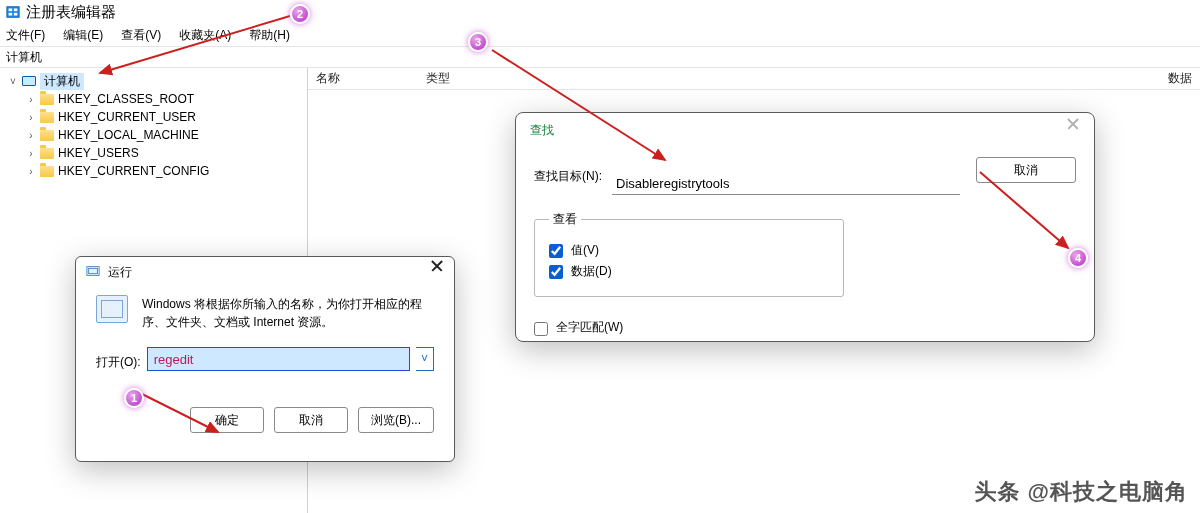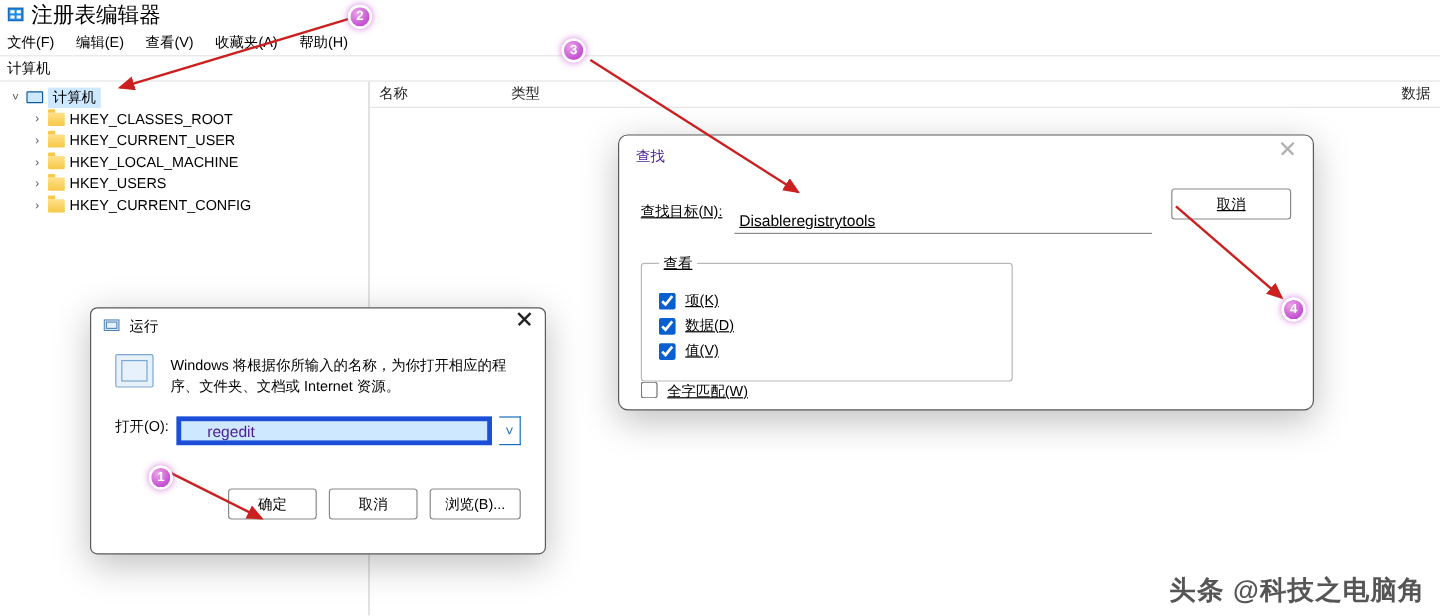--- a/index.html
+++ b/index.html
@@ -1,21 +1,21 @@
 <!DOCTYPE html>
 <html><head>
 <meta charset="utf-8">
 <style>
 * { box-sizing: border-box; margin: 0; padding: 0; font-family: "Microsoft YaHei", "Segoe UI", sans-serif; font-size: 12px; }
 body { background: #fff; width: 1200px; height: 513px; position: relative; overflow: hidden; }
 
 
 .titlebar { height: 24px; display: flex; align-items: center; padding: 0 6px; gap: 6px; }
 .titlebar .appicon { width: 14px; height: 14px; }
-.titlebar .title { font-size: 18px; }
+.titlebar .title { font-size: 15px; }
 
 
 .menubar { height: 22px; display: flex; align-items: center; padding: 0 6px; gap: 18px; }
 .menubar span { cursor: default; }
 
 
 .addrbar { height: 22px; padding: 2px 6px; border-top: 1px solid #e5e5e5; border-bottom: 1px solid #e5e5e5; display:flex; align-items:center; }
 
 
 .main { display: flex; height: calc(513px - 24px - 22px - 22px); }
@@ -40,38 +40,38 @@
 .dlg-title { display:flex; align-items:center; justify-content:space-between; height: 30px; padding: 0 10px; }
 .dlg-title .ttl { display:flex; align-items:flex-start; gap:8px; }
 .close-x { width:14px; height:14px; cursor:pointer; }
 .close-x::before,.close-x::after { content:""; position:absolute; width:14px; height:1.5px; background:#222; }
 .close-x { position:relative; }
 .close-x::before { transform:rotate(45deg); } .close-x::after { transform:rotate(-45deg); }
 .run-body { padding: 8px 20px 0 20px; display:flex; gap:14px; }
 .run-icon { width:32px; height:28px; background:#e6f1fb; border:1px solid #7aa7d6; border-radius:2px; position:relative; flex-shrink:0; }
 .run-icon::after { content:""; position:absolute; left:4px; right:4px; top:4px; bottom:4px; border:1px solid #7aa7d6; }
 .run-desc { line-height:1.5; }
-.run-open { padding: 16px 20px 0 20px; display:flex; align-items:flex-start; gap:6px; }
-.run-open input { flex:1; height:24px; border:4px solid #1d4ed8; padding:0 22px; font-size:13px; color:#4c1d95; }
+.run-open { padding: 16px 20px 0 20px; display:flex; align-items:flex-end; gap:6px; }
+.run-open input { flex:1; height:24px; border:1px solid #1d4ed8; padding:0 6px; font-size:13px; color:#be185d; }
 .run-open .combo-arrow { width:18px; height:24px; border:1px solid #1b6ec2; border-left:none; display:flex; align-items:center; justify-content:center; color:#1b6ec2; }
 .btn-row { display:flex; justify-content:flex-end; gap:10px; padding: 36px 20px 0 0; margin-left: 24px; }
 .btn { height:26px; min-width:74px; border:1px solid #8a8a8a; background:#fff; border-radius:3px; padding:0 12px; cursor:pointer; }
 
 
 .find { left: 515px; top: 112px; width: 580px; height: 230px; border-radius:8px; }
 .find .dlg-title { height: 34px; padding: 0 14px; }
-.find-body { padding: 10px 18px 0 18px; display:flex; gap:8px;text-decoration:underline; }
+.find-body { padding: 10px 18px 0 18px; display:flex; gap:8px; }
 .find-left { flex:1; }
 .find-row1 { display:flex; align-items:center; gap:10px; }
 .find-row1 input { flex:1; height:22px; border:none; border-bottom:1px solid #888; padding:0 4px; font-size:13px;margin-top:16px; }
 .fieldset { border:1px solid #b8b8b8; border-radius:3px; padding:10px 14px 12px; margin-top:16px; width: 310px; }
 .fieldset legend { padding:0 4px; }
 .chk { display:flex; align-items:center; gap:8px; margin:4px 0; }
 .chk input { width:14px; height:14px; accent-color:#0a5fd0; }
-.match-row { margin-top:0; display:flex; align-items:flex-start; gap:8px; }
+.match-row { margin-top:22px; display:flex; align-items:flex-end; gap:8px; }
 .find-right { width:108px; display:flex; flex-direction:column; gap:10px; align-items:flex-end; }
 
 
 .marker { position:absolute; width:20px; height:20px; border-radius:50%; background: radial-gradient(circle at 35% 30%, #e9a6e7, #c44fd1 70%); border:2px solid #fff; box-shadow:0 0 6px rgba(196,79,209,.8); display:flex; align-items:center; justify-content:center; color:#fff; font-weight:bold; font-size:11px; }
 svg.overlay { position:absolute; left:0; top:0; pointer-events:none; }
 
 
 .watermark { position:absolute; right:12px; bottom:6px; font-size:22px; color:#555; font-weight:600; letter-spacing:1px; }
 </style>
 </head>
@@ -164,42 +164,38 @@
   </div>
   <div class="btn-row">
     <button class="btn">确定</button>
     <button class="btn">取消</button>
     <button class="btn">浏览(B)...</button>
   </div>
 </div>
 
 <div class="dialog find">
   <div class="dlg-title">
-    <span style="color:#4c1d95;">查找</span>
+    <span style="color:#15803d;">查找</span>
     <span class="close-x" style="opacity:.35;"></span>
   </div>
   <div class="find-body">
     <div class="find-left">
       <div class="find-row1">
         <span>查找目标(N):</span>
         <input type="text" value="Disableregistrytools" style="">
       </div>
       <fieldset class="fieldset">
         <legend>查看</legend>
         <label class="chk">
             <input type="checkbox" checked="" style="">
-            <span>项(K)</span>
+            <span>值(V)</span>
           </label>
         <label class="chk">
             <input type="checkbox" checked="" style="">
             <span>数据(D)</span>
-          </label>
-        <label class="chk">
-            <input type="checkbox" checked="" style="">
-            <span>值(V)</span>
           </label>
       </fieldset>
       <label class="chk match-row">
           <input type="checkbox" style="">
           <span>全字匹配(W)</span>
         </label>
     </div>
     <div class="find-right">
       <button class="btn" style="width:100px;">取消</button>
     </div>

